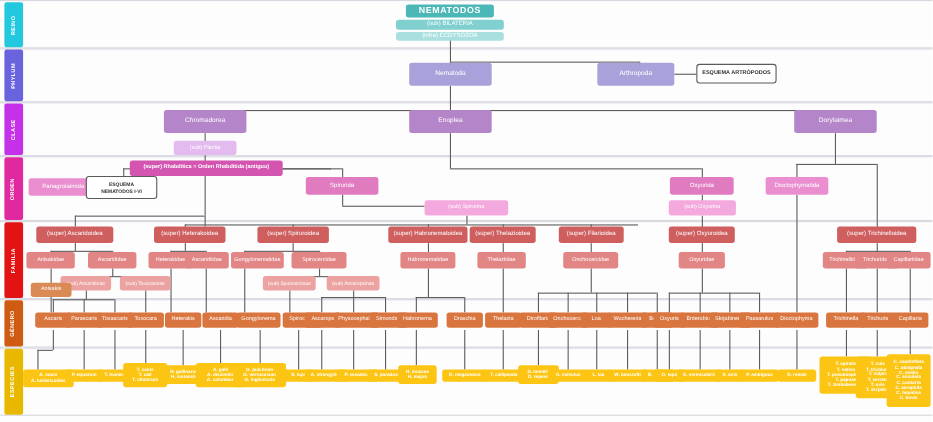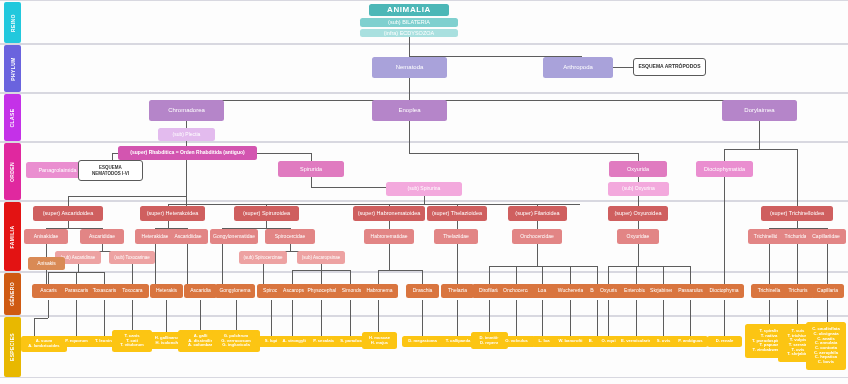--- a/index.html
+++ b/index.html
@@ -262,21 +262,21 @@
   <div class="ln lnv" style="left:597px;top:300px;height:36px;"></div>
   <div class="ln lnv" style="left:608px;top:300px;height:36px;"></div>
   <div class="ln lnv" style="left:636px;top:300px;height:36px;"></div>
   <div class="ln lnv" style="left:663px;top:300px;height:36px;"></div>
   <div class="ln lnv" style="left:690px;top:300px;height:36px;"></div>
   <div class="ln lnv" style="left:724px;top:300px;height:36px;"></div>
   <div class="ln lnv" style="left:769px;top:300px;height:24px;"></div>
   <div class="ln lnv" style="left:797px;top:300px;height:24px;"></div>
   <div class="ln lnv" style="left:827px;top:300px;height:22px;"></div>
 
-  <div class="node n-kingdom" style="left:369px;top:4px;width:80px;height:12px;">ANIMALIA</div>
+  <div class="node n-kingdom" style="left:369px;top:4px;width:80px;height:12px;">NEMATODOS</div>
   <div class="node n-sub-king" style="left:360px;top:18px;width:98px;height:9px;">(sub) BILATERIA</div>
   <div class="node n-infra" style="left:360px;top:29px;width:98px;height:8px;">(infra) ECDYSOZOA</div>
 
   <div class="node n-phylum" style="left:372px;top:57px;width:75px;height:21px;">Nematoda</div>
   <div class="node n-phylum" style="left:543px;top:57px;width:70px;height:21px;">Arthropoda</div>
   <div class="node n-note" style="left:633px;top:58px;width:73px;height:18px;">ESQUEMA ARTRÓPODOS</div>
 
   <div class="node n-class" style="left:149px;top:100px;width:75px;height:21px;">Chromadorea</div>
   <div class="node n-subclass" style="left:158px;top:128px;width:57px;height:13px;">(sub) Plectia</div>
   <div class="node n-class" style="left:372px;top:100px;width:75px;height:21px;">Enoplea</div>

